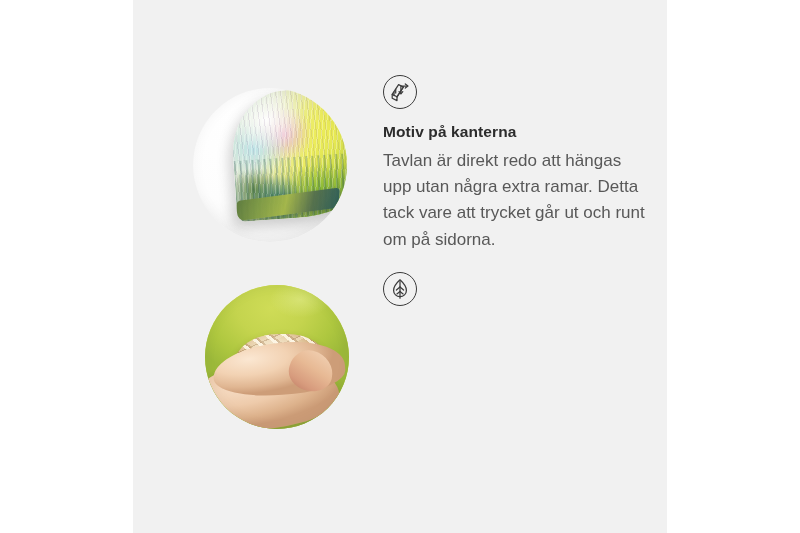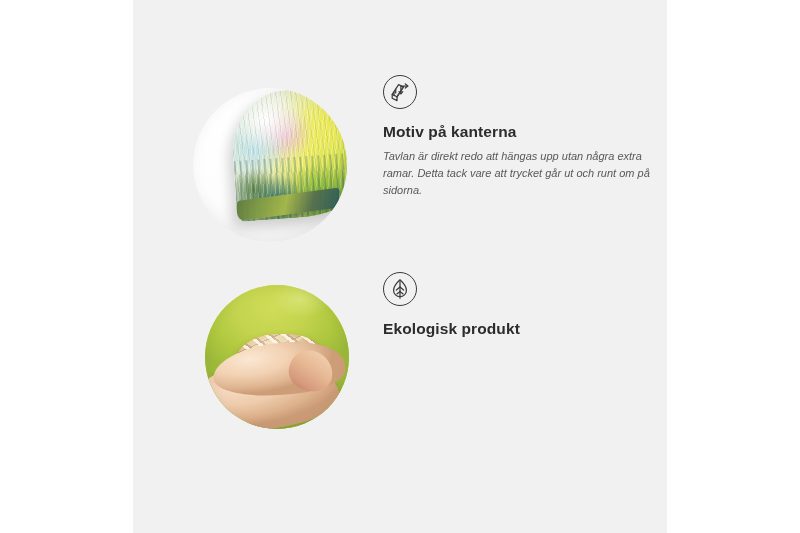--- a/index.html
+++ b/index.html
@@ -257,25 +257,24 @@
   .feat-title {
     margin: 14px 0 0 0;
     font-size: 15.5px;
     font-weight: bold;
     color: #2c2c2c;
     letter-spacing: 0.1px;
     line-height: 1.2;
   }
   .feat-body {
     margin: 6px 0 0 0;
-    font-size: 11px;
+    font-size: 17px;
     color: #585858;
     line-height: 1.55;
     max-width: 268px;
-    font-style: italic;
   }
 </style>
 </head>
 <body>
 
 <div class="page">
 
   <div class="panel">
 
     <div class="feature feature-top">
@@ -322,19 +321,18 @@
           <svg width="22" height="22" viewBox="0 0 22 22" fill="none" stroke="#3b3b3b" stroke-width="1.25" stroke-linecap="round" stroke-linejoin="round">
             <path d="M11 1.8 C6.4 6.0 4.6 9.4 4.6 12.4 C4.6 16.0 7.5 18.6 11 18.6
                      C14.5 18.6 17.4 16.0 17.4 12.4 C17.4 9.4 15.6 6.0 11 1.8 Z"></path>
             <path d="M11 3.6 L11 20.2"></path>
             <path d="M11 9.0 L7.4 12.0"></path>
             <path d="M11 9.0 L14.6 12.0"></path>
             <path d="M11 13.4 L7.9 15.9"></path>
             <path d="M11 13.4 L14.1 15.9"></path>
           </svg>
         </div>
-        <div class="feat-title">Ekologisk produkt</div>
       </div>
 
     </div>
 
   </div>
 </div>
 
 </body></html>

